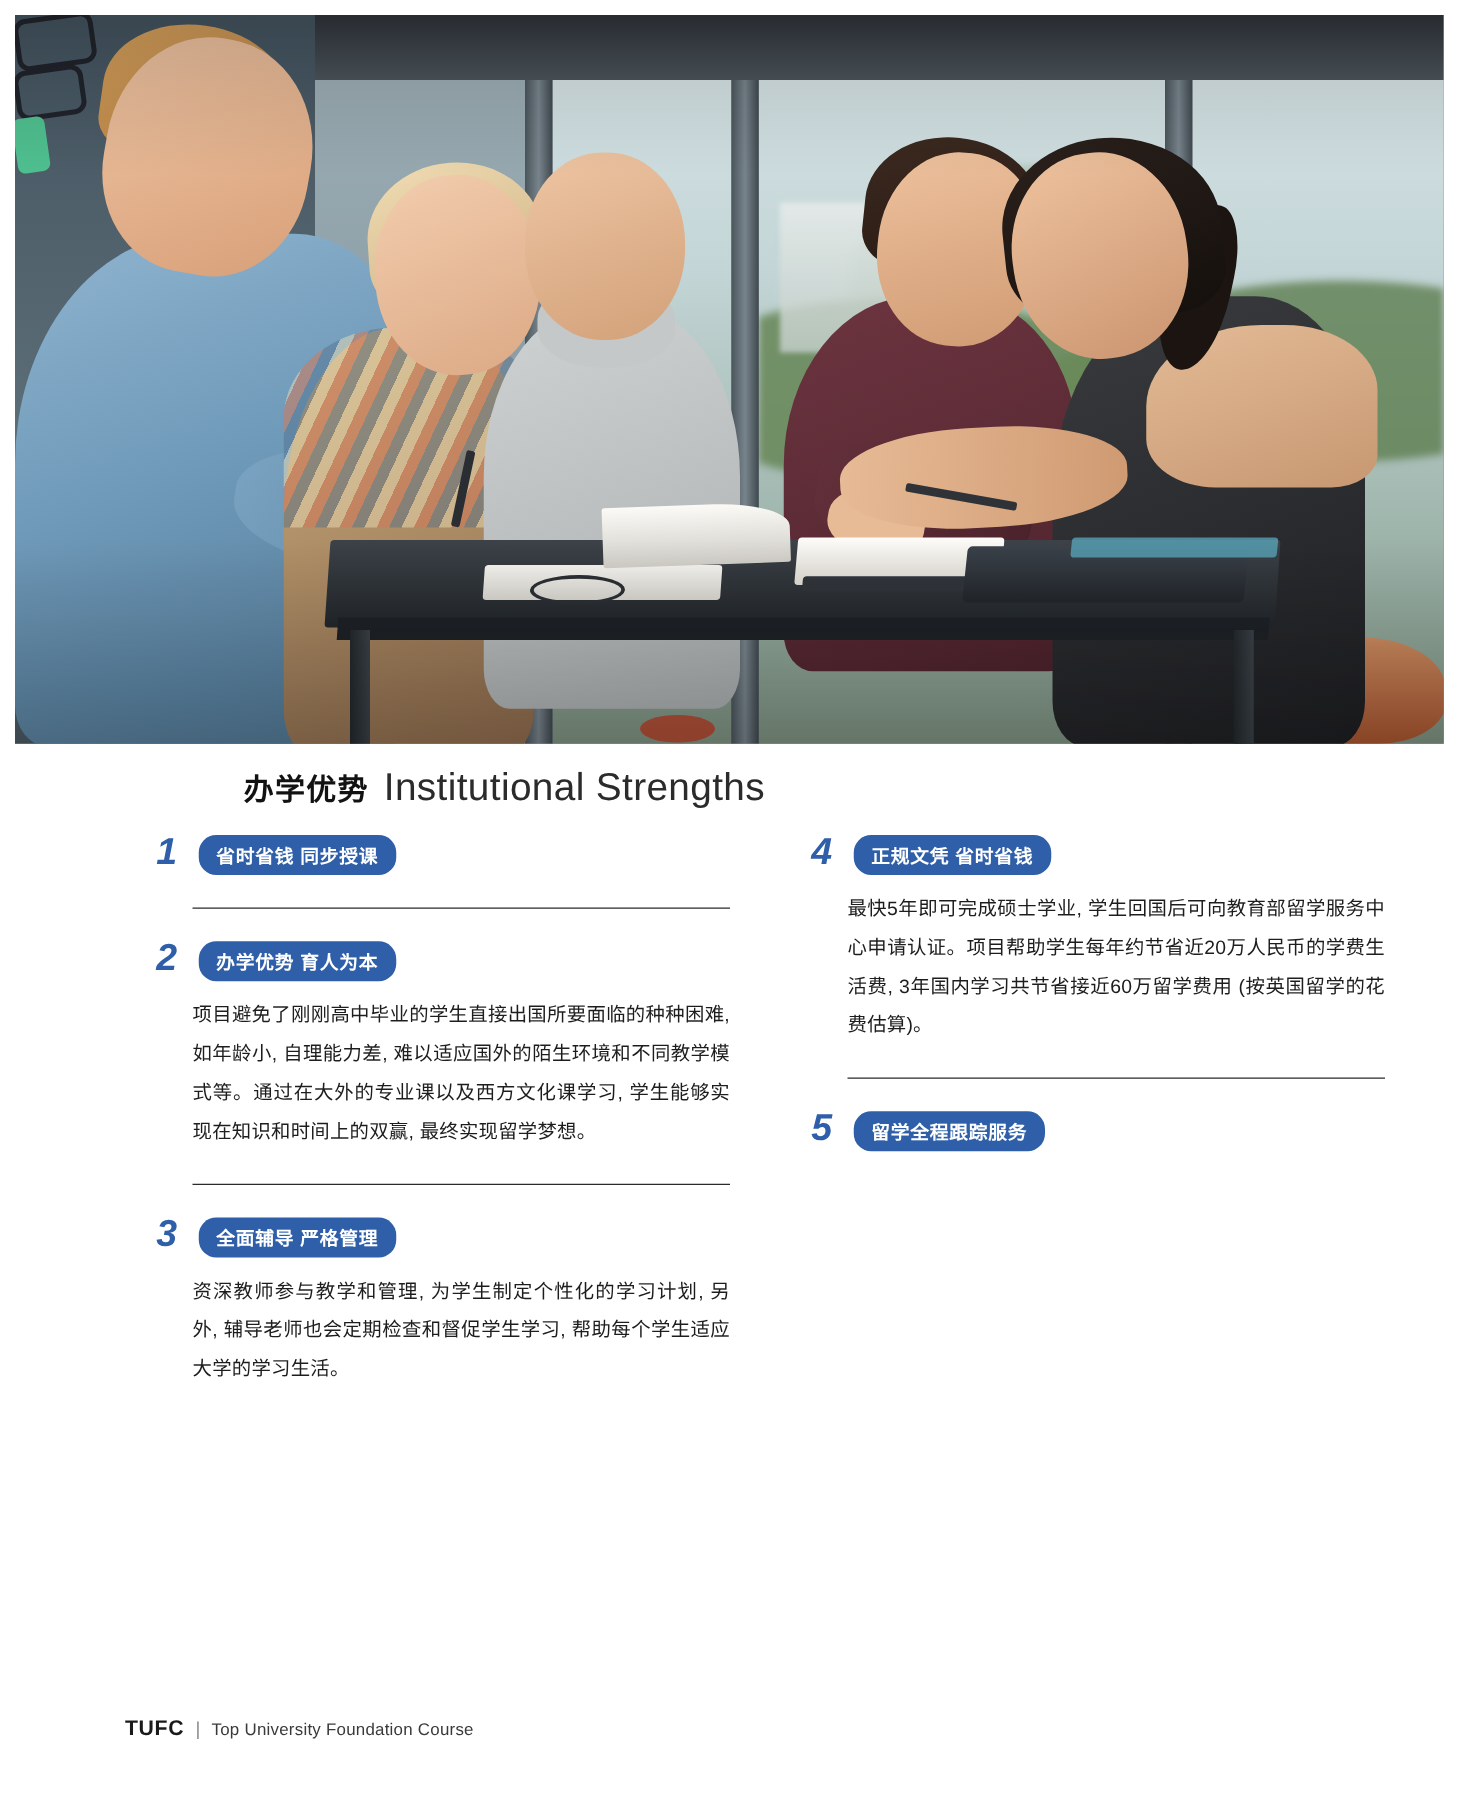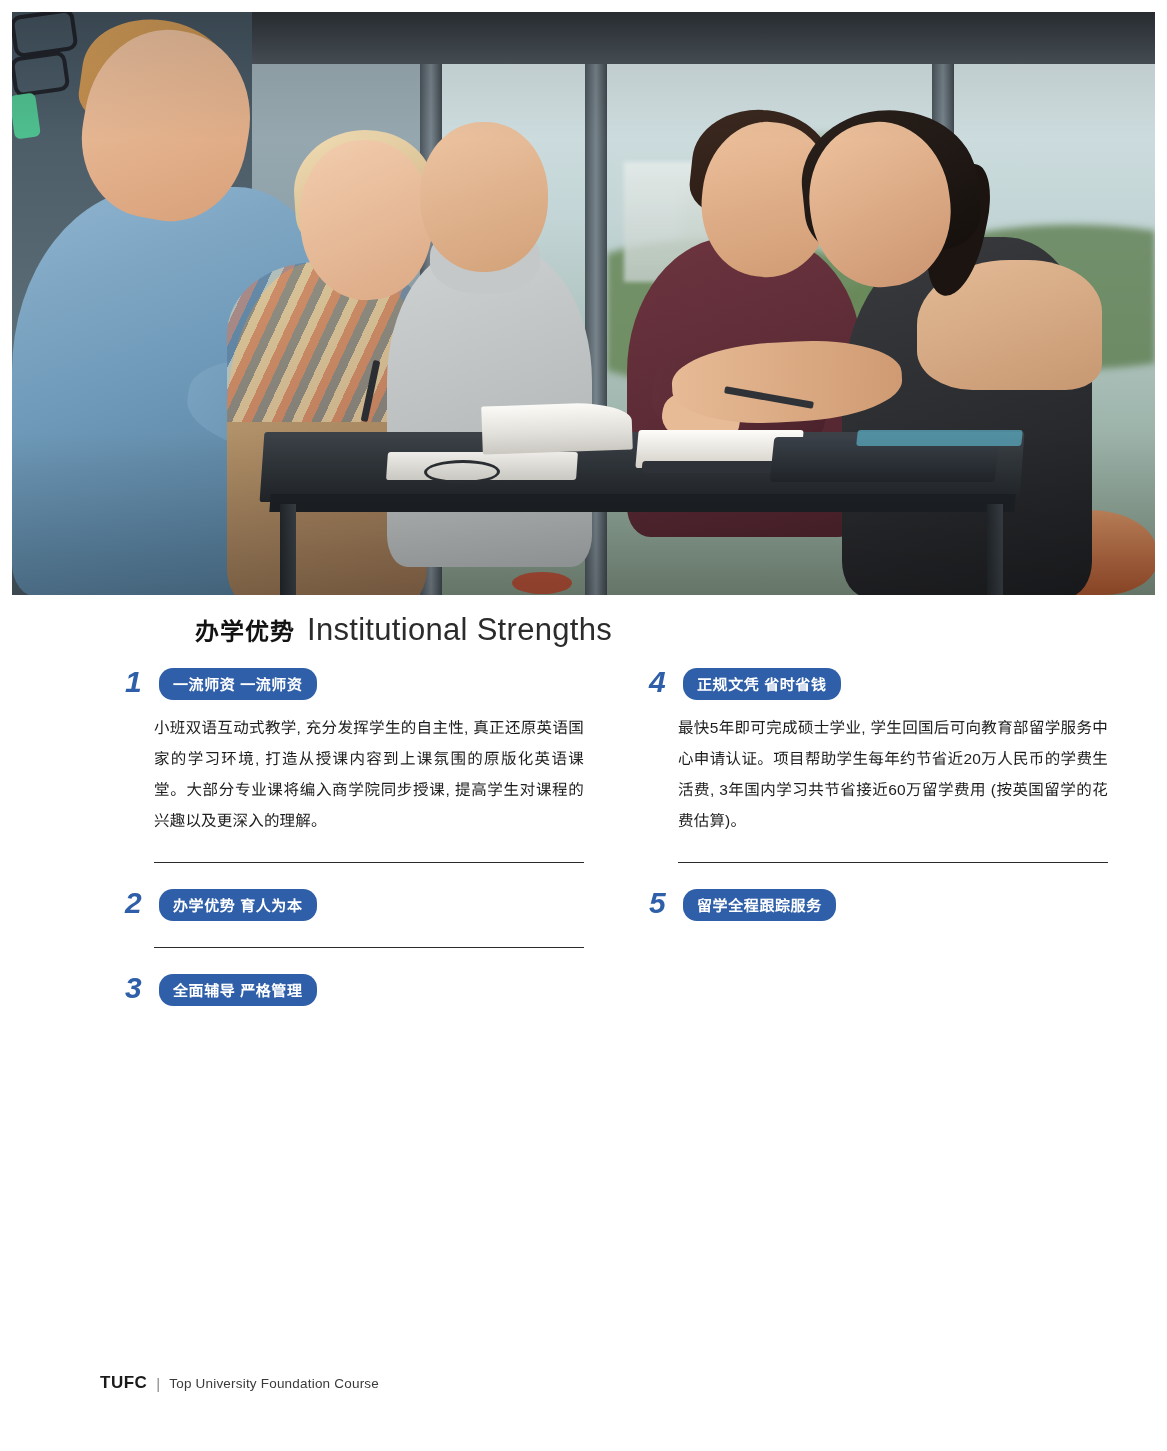--- a/index.html
+++ b/index.html
@@ -367,41 +367,42 @@
   <span class="title-en">Institutional Strengths</span>
 </div>
 
 <div class="cols">
 
   <div class="col col-left">
 
     <div class="item">
       <div class="item-head">
         <span class="num">1</span>
-        <span class="pill">一流师资 一流师资</span>
+        <span class="pill">省时省钱 同步授课</span>
       </div>
-      <p class="body-text">小班双语互动式教学, 充分发挥学生的自主性, 真正还原英语国家的学习环境, 打造从授课内容到上课氛围的原版化英语课堂。大部分专业课将编入商学院同步授课, 提高学生对课程的兴趣以及更深入的理解。</p>
     </div>
 
     <div class="rule"></div>
 
     <div class="item">
       <div class="item-head">
         <span class="num">2</span>
         <span class="pill">办学优势 育人为本</span>
       </div>
+      <p class="body-text">项目避免了刚刚高中毕业的学生直接出国所要面临的种种困难, 如年龄小, 自理能力差, 难以适应国外的陌生环境和不同教学模式等。通过在大外的专业课以及西方文化课学习, 学生能够实现在知识和时间上的双赢, 最终实现留学梦想。</p>
     </div>
 
     <div class="rule"></div>
 
     <div class="item">
       <div class="item-head">
         <span class="num">3</span>
         <span class="pill">全面辅导 严格管理</span>
       </div>
+      <p class="body-text">资深教师参与教学和管理, 为学生制定个性化的学习计划, 另外, 辅导老师也会定期检查和督促学生学习, 帮助每个学生适应大学的学习生活。</p>
     </div>
 
   </div>
 
   <div class="col col-right">
 
     <div class="item">
       <div class="item-head">
         <span class="num">4</span>
         <span class="pill">正规文凭 省时省钱</span>

